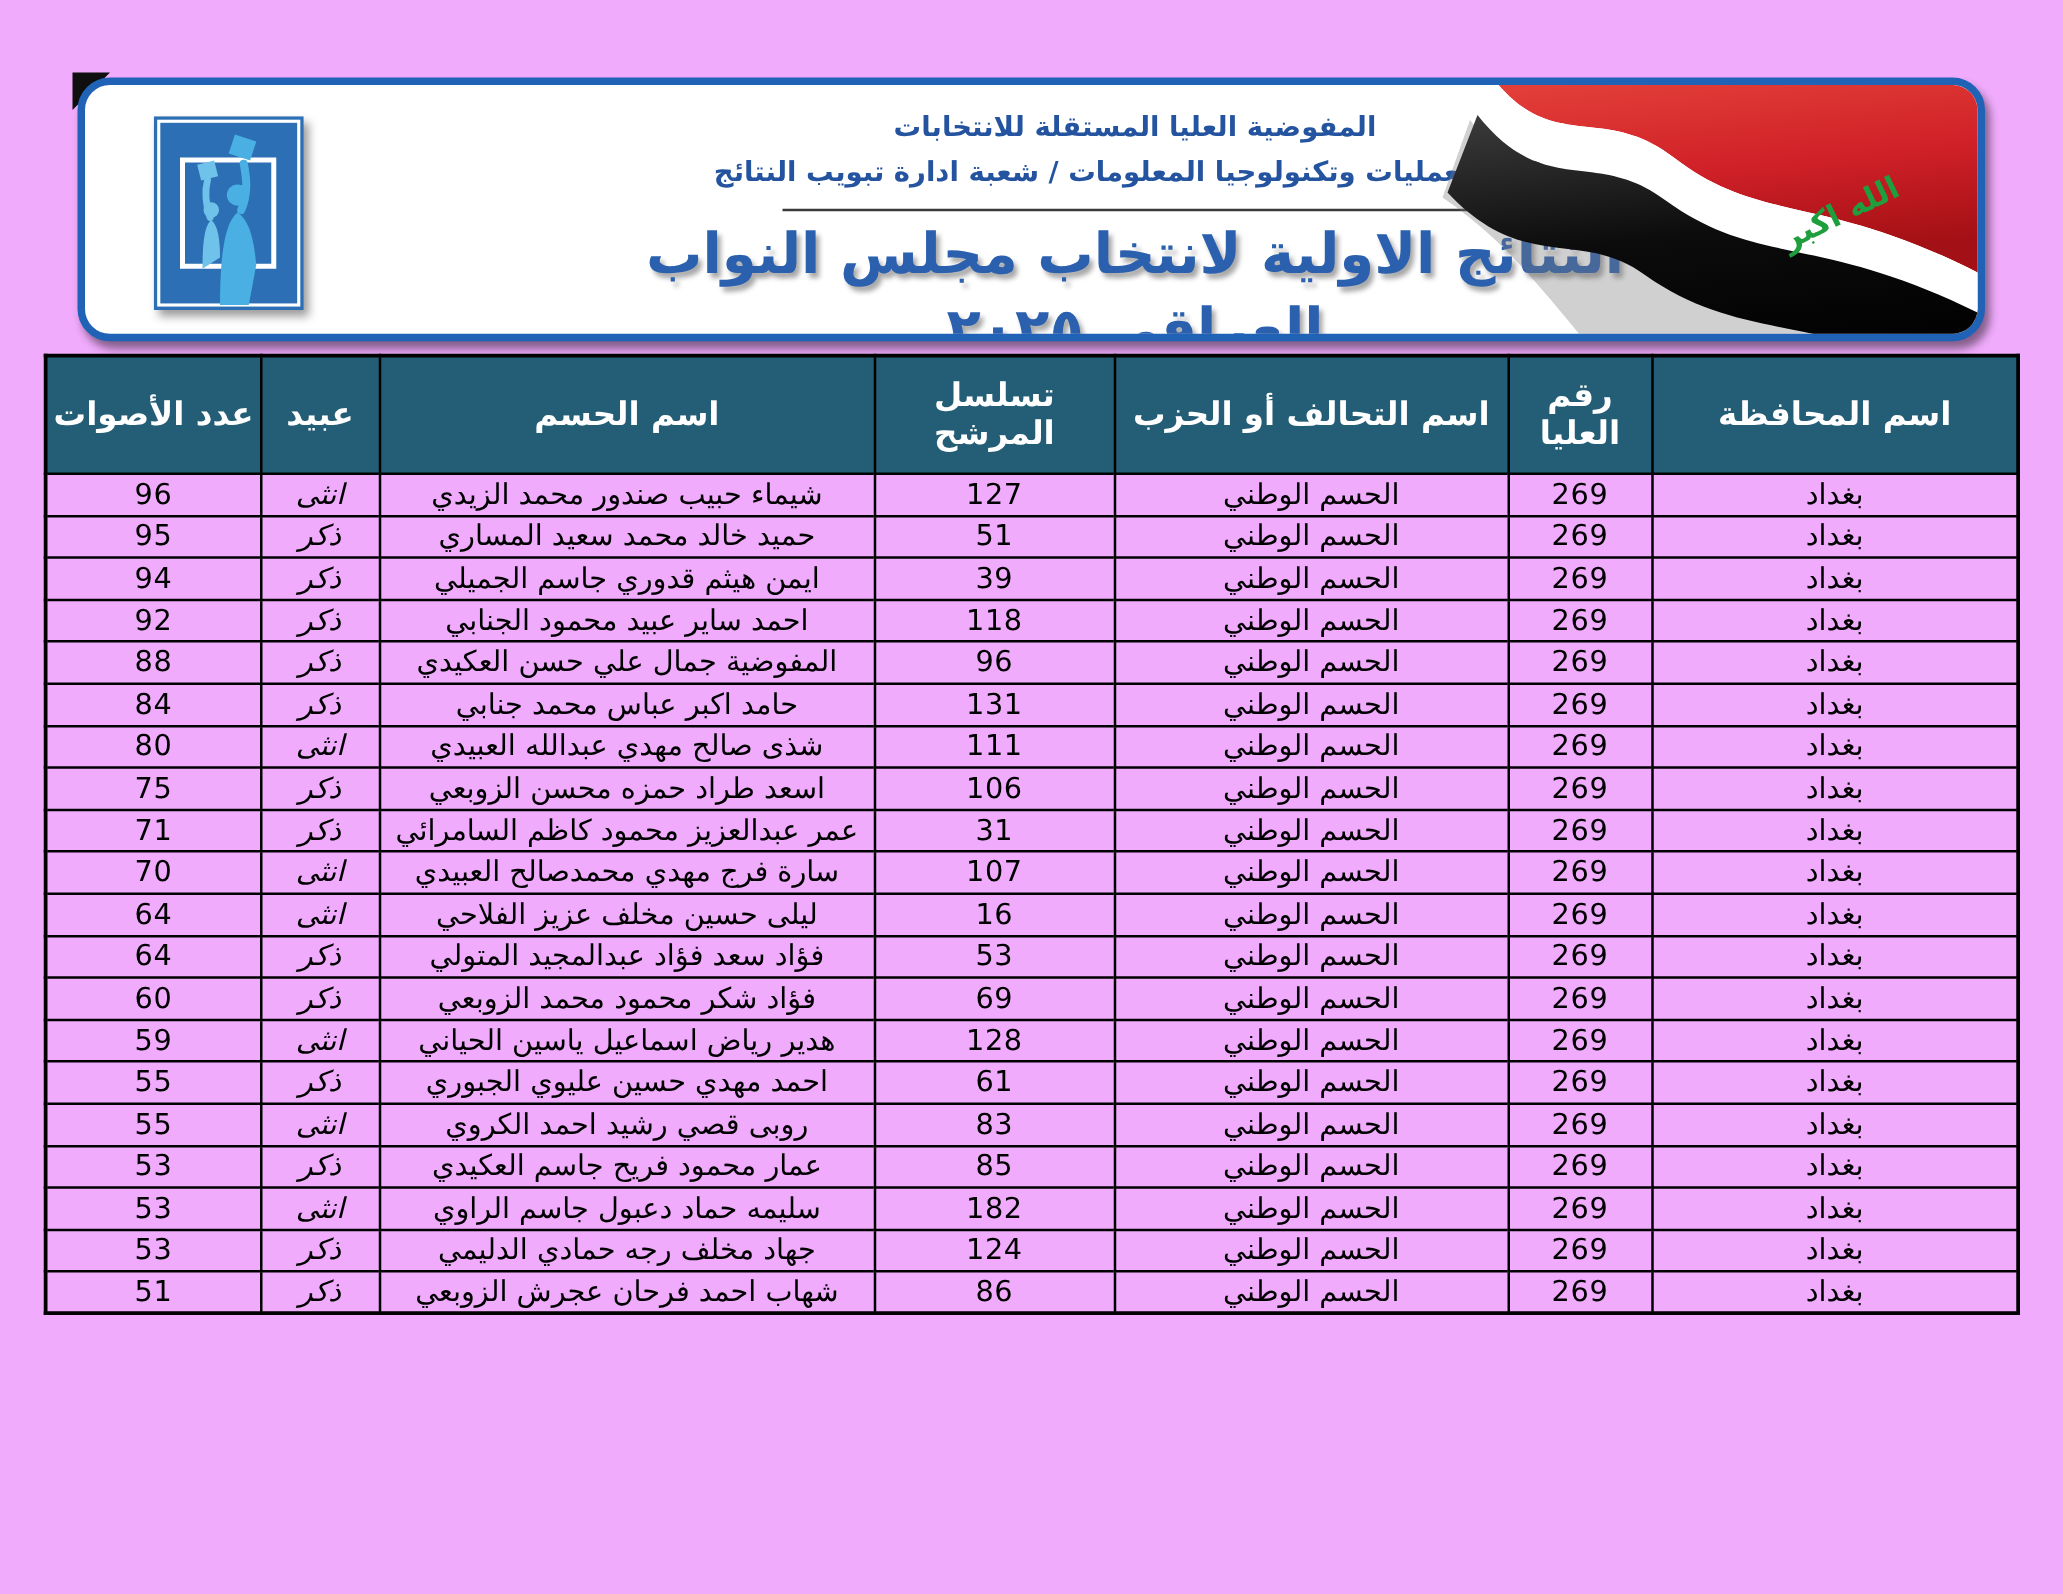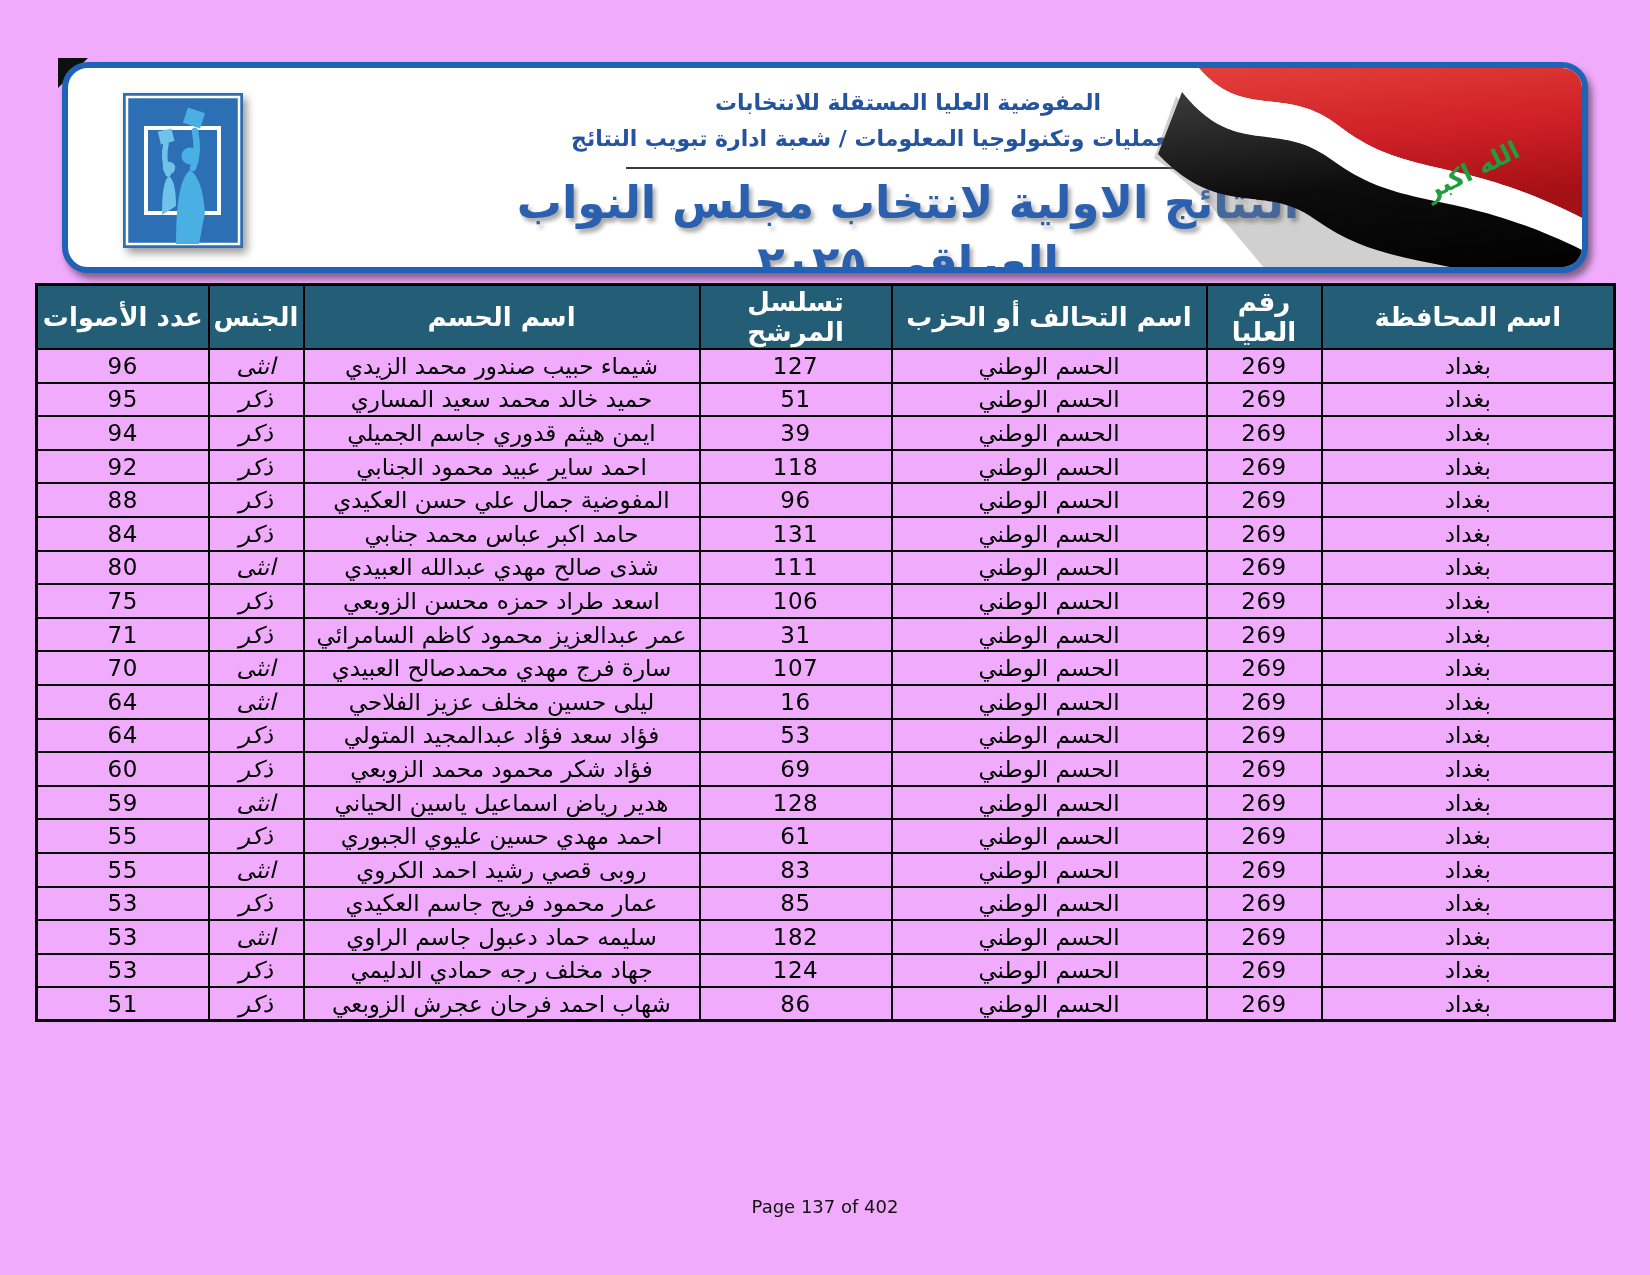--- a/index.html
+++ b/index.html
@@ -20,21 +20,21 @@
   .org-line2 { font-size:22px; color:#24549f; font-weight:bold; line-height:1.75; }
   .sep { width:565px; height:2px; background:#3a3a3a; margin:8px auto 4px auto; }
   .banner-title { font-size:45px; color:#2b60ae; font-weight:bold; line-height:1.35;
      text-shadow:3px 4px 4px rgba(0,0,0,0.35); }
   .flag-wrap { position:absolute; right:-4px; top:-6px; width:462px; height:218px; }
 
   
   table.results { position:absolute; left:35px; top:283px; width:1578px;
      border-collapse:collapse; direction:rtl; table-layout:fixed; }
   table.results th, table.results td { border:2px solid #000; text-align:center; vertical-align:middle; }
-  table.results th { background:#235e76; color:#fff; font-weight:bold; font-size:26px; height:34px; padding:1px 4px; }
+  table.results th { background:#235e76; color:#fff; font-weight:bold; font-size:26px; height:34px; padding:16px 4px; }
   table.results td { height:33.6px; font-size:23px; color:#000; padding:0 4px; }
   table.results { border:3px solid #000; }
   td.num { font-size:24px; letter-spacing:0.5px; }
   td.gov { font-size:21px; }
   td.gender { font-size:21px;font-style:italic; }
   td.party { font-size:23px; }
   td.name { font-size:23px; }
 
   
   .footer { position:absolute; left:0; top:1196px; width:1650px; text-align:center;
@@ -110,21 +110,21 @@
         <col style="width:95px">
         <col style="width:172px">
     </colgroup>
     <thead>
       <tr>
         <th>اسم المحافظة</th>
         <th>رقم العليا</th>
         <th>اسم التحالف أو الحزب</th>
         <th>تسلسل المرشح</th>
         <th>اسم الحسم</th>
-        <th>الجنس</th>
+        <th>عبيد</th>
         <th>عدد الأصوات</th>
       </tr>
     </thead>
     <tbody>
 
         <tr>
           <td class="gov">بغداد</td>
           <td class="num">269</td>
           <td class="party">الحسم الوطني</td>
           <td class="num">127</td>
@@ -319,15 +319,14 @@
           <td class="party">الحسم الوطني</td>
           <td class="num">86</td>
           <td class="name">شهاب احمد فرحان عجرش الزوبعي</td>
           <td class="gender">ذكر</td>
           <td class="num">51</td>
         </tr>
 
     </tbody>
   </table>
 
-  <div class="footer">Page 137 of 402</div>
 
 </div>
 
 </body></html>

